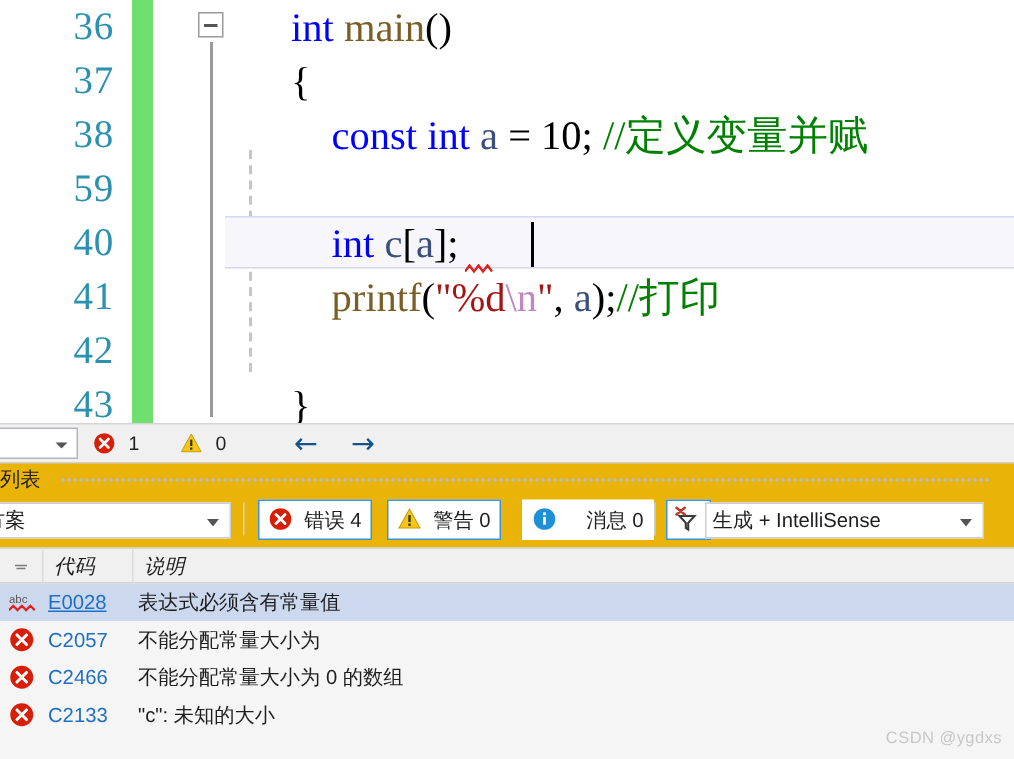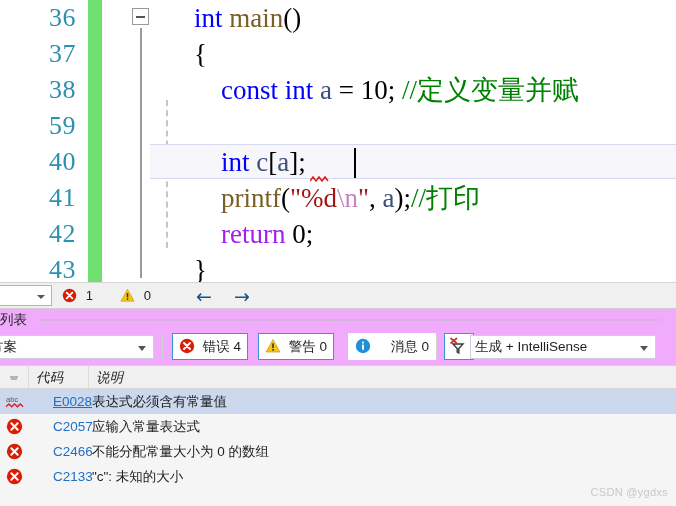--- a/index.html
+++ b/index.html
@@ -151,21 +151,21 @@
     position: absolute; top: 3px;
     font-size: 19px; color: #12558c;
     line-height: 20px;
     font-family: "DejaVu Sans", sans-serif;
   }
 
   
   .errlist {
     position: absolute;
     left: 0; top: 308px; width: 676px; height: 150px;
-    background: #f0abfc;
+    background: #eab308;
     border-top: 1px solid #cfcfcf;
     box-sizing: border-box;
   }
   .el-title {
     position: absolute;
     left: 0; top: 2px;
     font-size: 13.5px;
     color: #1e1e1e;
   }
   .el-gripper {
@@ -246,21 +246,21 @@
   }
   .el-row {
     position: relative;
     height: 25px;
     width: 676px;
   }
   .el-row.selected { background: #cbd8ee; }
   .cell-icon { position: absolute; left: 6px; top: 4px; width: 18px; height: 18px; }
   .cell-code {
     position: absolute; left: 32px; top: 3px;
-    font-size: 13.5px; color: #1f6fc4; line-height: 19px; margin-left: 21px;
+    font-size: 13.5px; color: #1f6fc4; line-height: 19px;
   }
   .el-row.selected .cell-code { text-decoration: underline; }
   .cell-desc {
     position: absolute; left: 92px; top: 3px;
     font-size: 13.5px; color: #1e1e1e; line-height: 19px;
     white-space: nowrap;
   }
 
   .watermark {
     position: absolute;
@@ -303,21 +303,20 @@
         <div class="code-line">
           <div class="ln">40</div>
           <div class="code-text"><span class="tok-kw">&nbsp;&nbsp;&nbsp;&nbsp;int</span><span class="tok-plain">&nbsp;</span><span class="tok-var">c</span><span class="tok-plain">[</span><span class="tok-var">a</span><span class="tok-plain">];</span></div>
         </div>
         <div class="code-line">
           <div class="ln">41</div>
           <div class="code-text"><span class="tok-fn">&nbsp;&nbsp;&nbsp;&nbsp;printf</span><span class="tok-plain">(</span><span class="tok-str">"%d</span><span class="tok-esc">\n</span><span class="tok-str">"</span><span class="tok-plain">,&nbsp;</span><span class="tok-var">a</span><span class="tok-plain">);</span><span class="tok-cmt">//打印</span></div>
         </div>
         <div class="code-line">
           <div class="ln">42</div>
-          <div class="code-text"><span class="tok-kw2">&nbsp;&nbsp;&nbsp;&nbsp;return</span><span class="tok-plain">&nbsp;</span><span class="tok-num">0</span><span class="tok-plain">;</span></div>
         </div>
         <div class="code-line">
           <div class="ln">43</div>
           <div class="code-text"><span class="tok-plain">}</span></div>
         </div>
       </div>
 
     <div class="caret"></div>
     <svg class="squiggle" viewBox="0 0 20 7">
       <path d="M0,5 L3,1 L6,5 L9,1 L12,5 L15,1 L18,5" fill="none" stroke="#e02020" stroke-width="1.6"></path>
@@ -422,21 +421,21 @@
             </svg></span>
           <span class="cell-code">E0028</span>
           <span class="cell-desc">表达式必须含有常量值</span>
         </div>
         <div class="el-row">
           <span class="cell-icon"><svg width="17" height="17" viewBox="0 0 16 16">
               <circle cx="8" cy="8" r="7.2" fill="#d81e06"></circle>
               <path d="M5 5 L11 11 M11 5 L5 11" stroke="#ffffff" stroke-width="1.9" stroke-linecap="round"></path>
             </svg></span>
           <span class="cell-code">C2057</span>
-          <span class="cell-desc">应输入常量表达式</span>
+          <span class="cell-desc">不能分配常量大小为</span>
         </div>
         <div class="el-row">
           <span class="cell-icon"><svg width="17" height="17" viewBox="0 0 16 16">
               <circle cx="8" cy="8" r="7.2" fill="#d81e06"></circle>
               <path d="M5 5 L11 11 M11 5 L5 11" stroke="#ffffff" stroke-width="1.9" stroke-linecap="round"></path>
             </svg></span>
           <span class="cell-code">C2466</span>
           <span class="cell-desc">不能分配常量大小为 0 的数组</span>
         </div>
         <div class="el-row">

